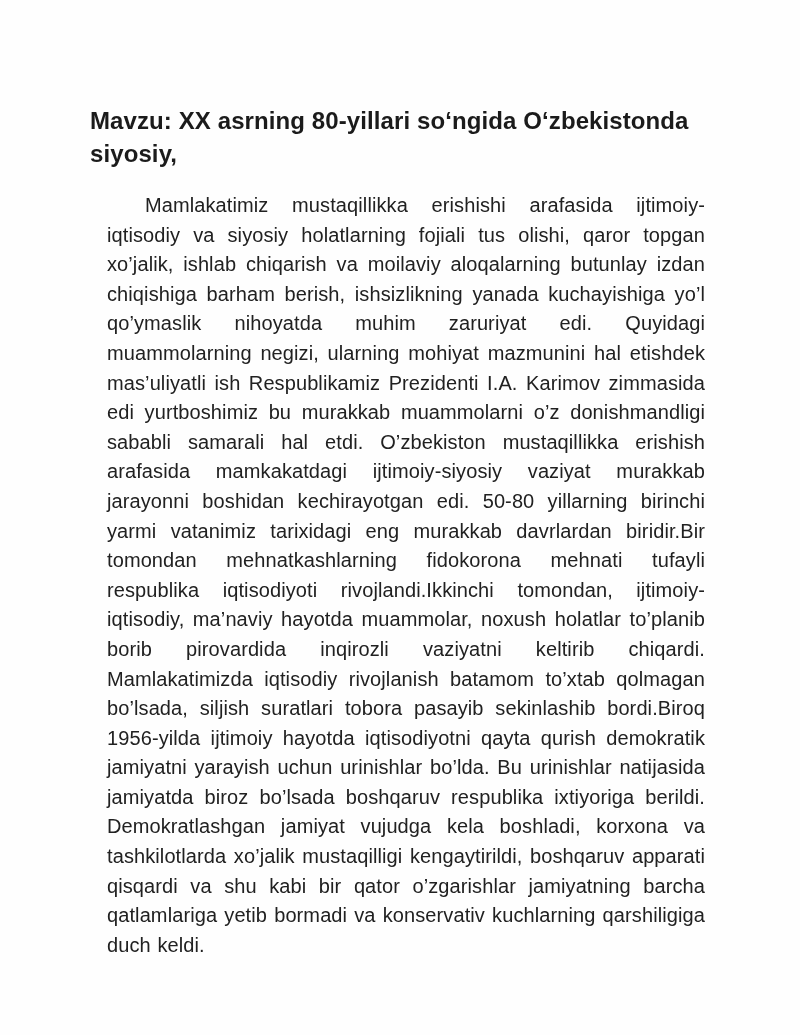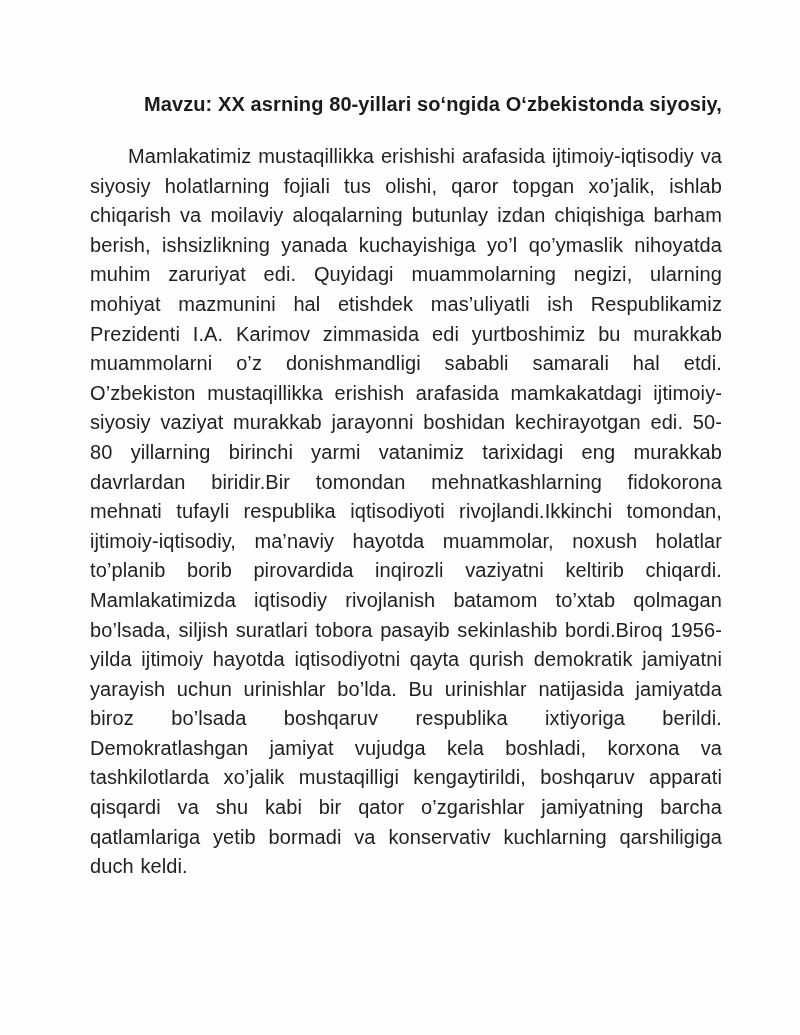--- a/index.html
+++ b/index.html
@@ -16,30 +16,30 @@
     font-family: "Liberation Sans", "DejaVu Sans", sans-serif;
     color: #1e1e1e;
     box-sizing: border-box;
   }
   .content {
     box-sizing: border-box;
     width: 100%;
     padding: 88px 78px 0 90px;
   }
   .doc-title {
-    margin: 0 0 21px 0;
-    text-align: right;
-    font-size: 20px;
+    margin: 16px 0 21px 0;
+    text-align: left;
+    font-size: 24px;
     font-weight: 700;
     line-height: 33px;
     color: #1b1b1b;
     letter-spacing: 0.1px;
   }
   .doc-body {
-    margin: 0;
+    margin: 17px;
     font-size: 20px;
     line-height: 29.6px;
     text-align: justify;
     text-indent: 38px;
     color: #212121;
     letter-spacing: 0.1px;
     word-spacing: 1px;
   }
 </style>
 </head>

